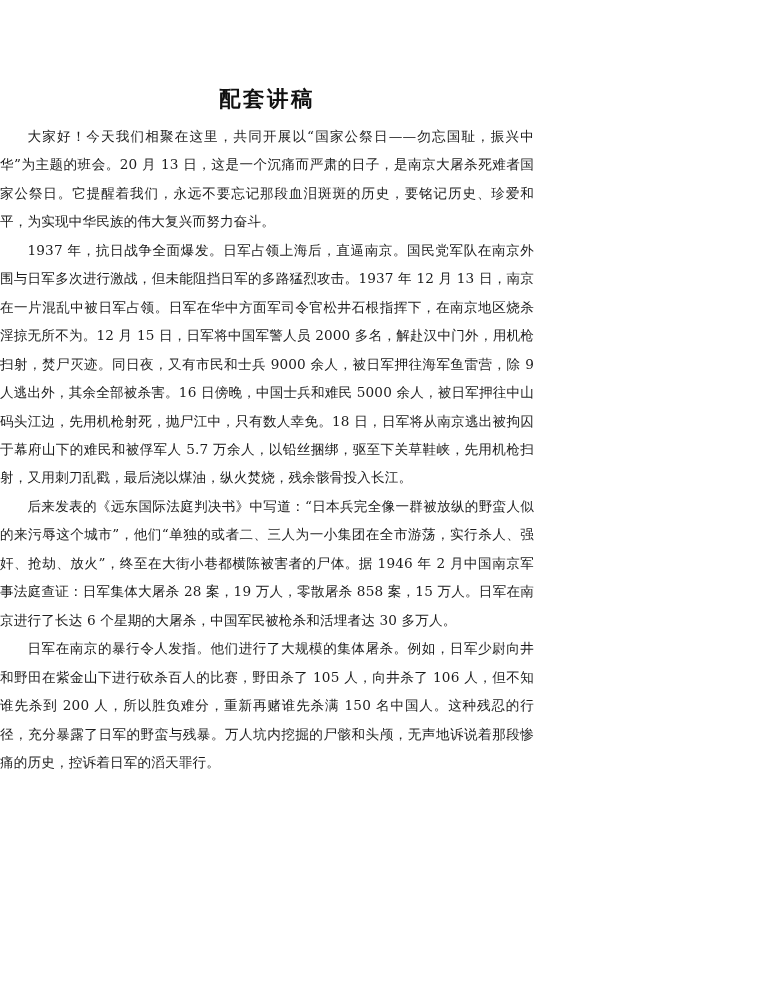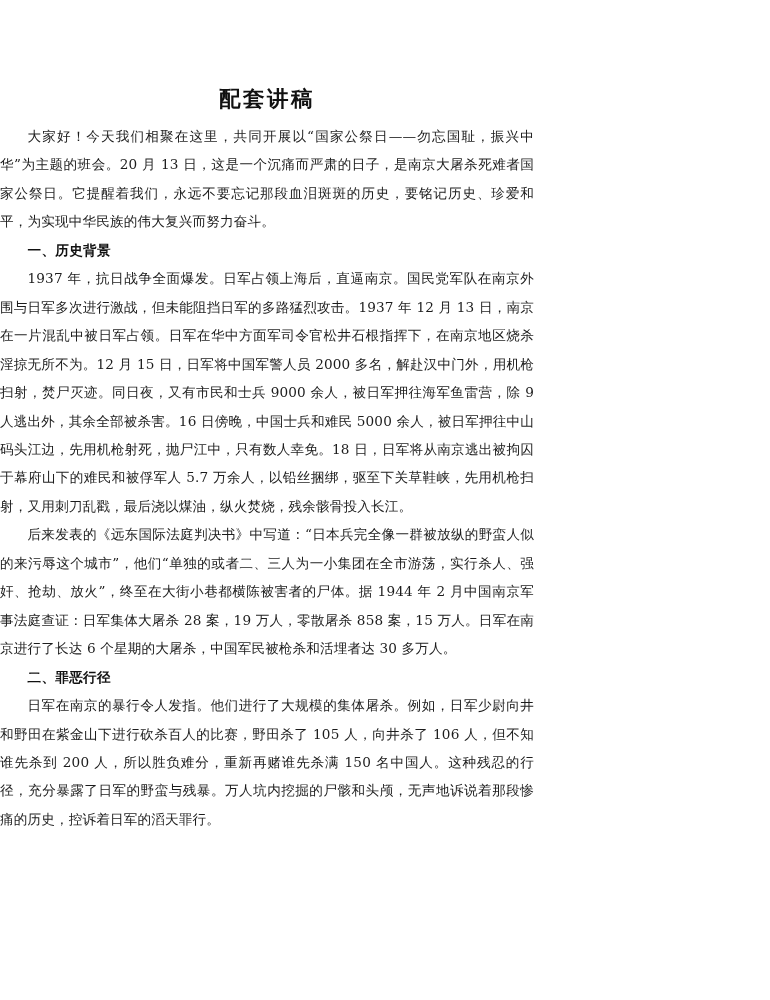--- a/index.html
+++ b/index.html
@@ -75,25 +75,23 @@
 
 <div class="page">
 
   <h1 class="doc-title">配套讲稿</h1>
 
   <div class="body-block">
 
 
     <p class="para">大家好！今天我们相聚在这里，共同开展以“国家公祭日——勿忘国耻，振兴中华”为主题的班会。20 月 13 日，这是一个沉痛而严肃的日子，是南京大屠杀死难者国家公祭日。它提醒着我们，永远不要忘记那段血泪斑斑的历史，要铭记历史、珍爱和平，为实现中华民族的伟大复兴而努力奋斗。</p>
 
-    <h2 class="section-heading">一、历史背景</h2>
 
     <p class="para">1937 年，抗日战争全面爆发。日军占领上海后，直逼南京。国民党军队在南京外围与日军多次进行激战，但未能阻挡日军的多路猛烈攻击。1937 年 12 月 13 日，南京在一片混乱中被日军占领。日军在华中方面军司令官松井石根指挥下，在南京地区烧杀淫掠无所不为。12 月 15 日，日军将中国军警人员 2000 多名，解赴汉中门外，用机枪扫射，焚尸灭迹。同日夜，又有市民和士兵 9000 余人，被日军押往海军鱼雷营，除 9 人逃出外，其余全部被杀害。16 日傍晚，中国士兵和难民 5000 余人，被日军押往中山码头江边，先用机枪射死，抛尸江中，只有数人幸免。18 日，日军将从南京逃出被拘囚于幕府山下的难民和被俘军人 5.7 万余人，以铅丝捆绑，驱至下关草鞋峡，先用机枪扫射，又用刺刀乱戳，最后浇以煤油，纵火焚烧，残余骸骨投入长江。</p>
 
-    <p class="para">后来发表的《远东国际法庭判决书》中写道：“日本兵完全像一群被放纵的野蛮人似的来污辱这个城市”，他们“单独的或者二、三人为一小集团在全市游荡，实行杀人、强奸、抢劫、放火”，终至在大街小巷都横陈被害者的尸体。据 1944 年 2 月中国南京军事法庭查证：日军集体大屠杀 28 案，19 万人，零散屠杀 858 案，15 万人。日军在南京进行了长达 6 个星期的大屠杀，中国军民被枪杀和活埋者达 30 多万人。</p>
+    <p class="para">后来发表的《远东国际法庭判决书》中写道：“日本兵完全像一群被放纵的野蛮人似的来污辱这个城市”，他们“单独的或者二、三人为一小集团在全市游荡，实行杀人、强奸、抢劫、放火”，终至在大街小巷都横陈被害者的尸体。据 1946 年 2 月中国南京军事法庭查证：日军集体大屠杀 28 案，19 万人，零散屠杀 858 案，15 万人。日军在南京进行了长达 6 个星期的大屠杀，中国军民被枪杀和活埋者达 30 多万人。</p>
 
 
-    <h2 class="section-heading">二、罪恶行径</h2>
 
     <p class="para">日军在南京的暴行令人发指。他们进行了大规模的集体屠杀。例如，日军少尉向井和野田在紫金山下进行砍杀百人的比赛，野田杀了 105 人，向井杀了 106 人，但不知谁先杀到 200 人，所以胜负难分，重新再赌谁先杀满 150 名中国人。这种残忍的行径，充分暴露了日军的野蛮与残暴。万人坑内挖掘的尸骸和头颅，无声地诉说着那段惨痛的历史，控诉着日军的滔天罪行。</p>
 
   </div>
 </div>
 
 </body></html>

